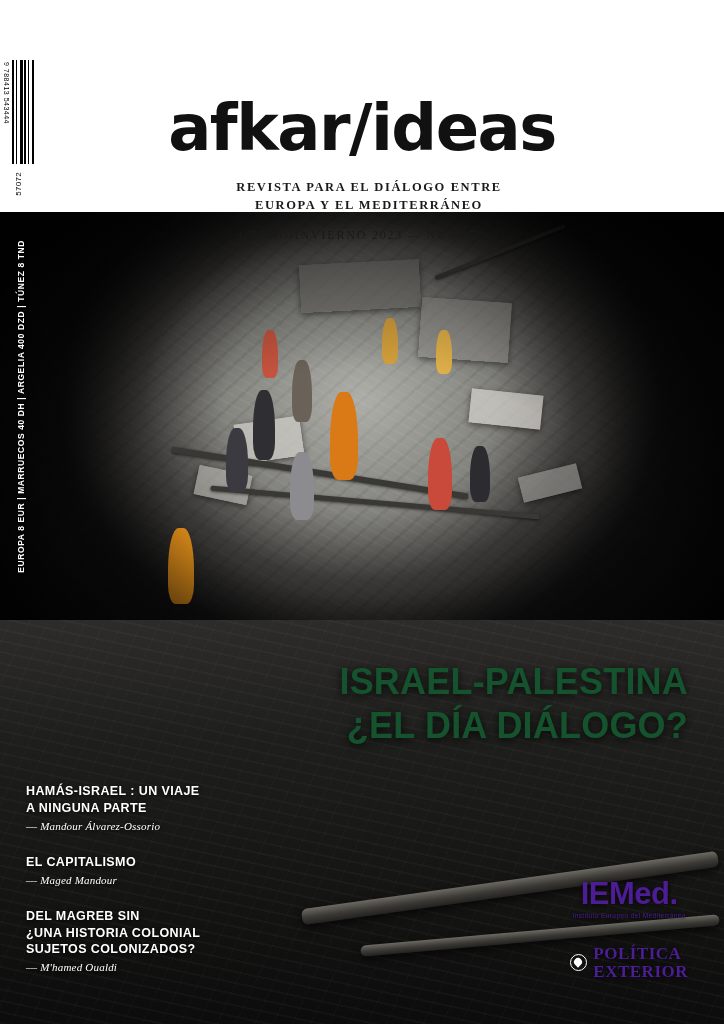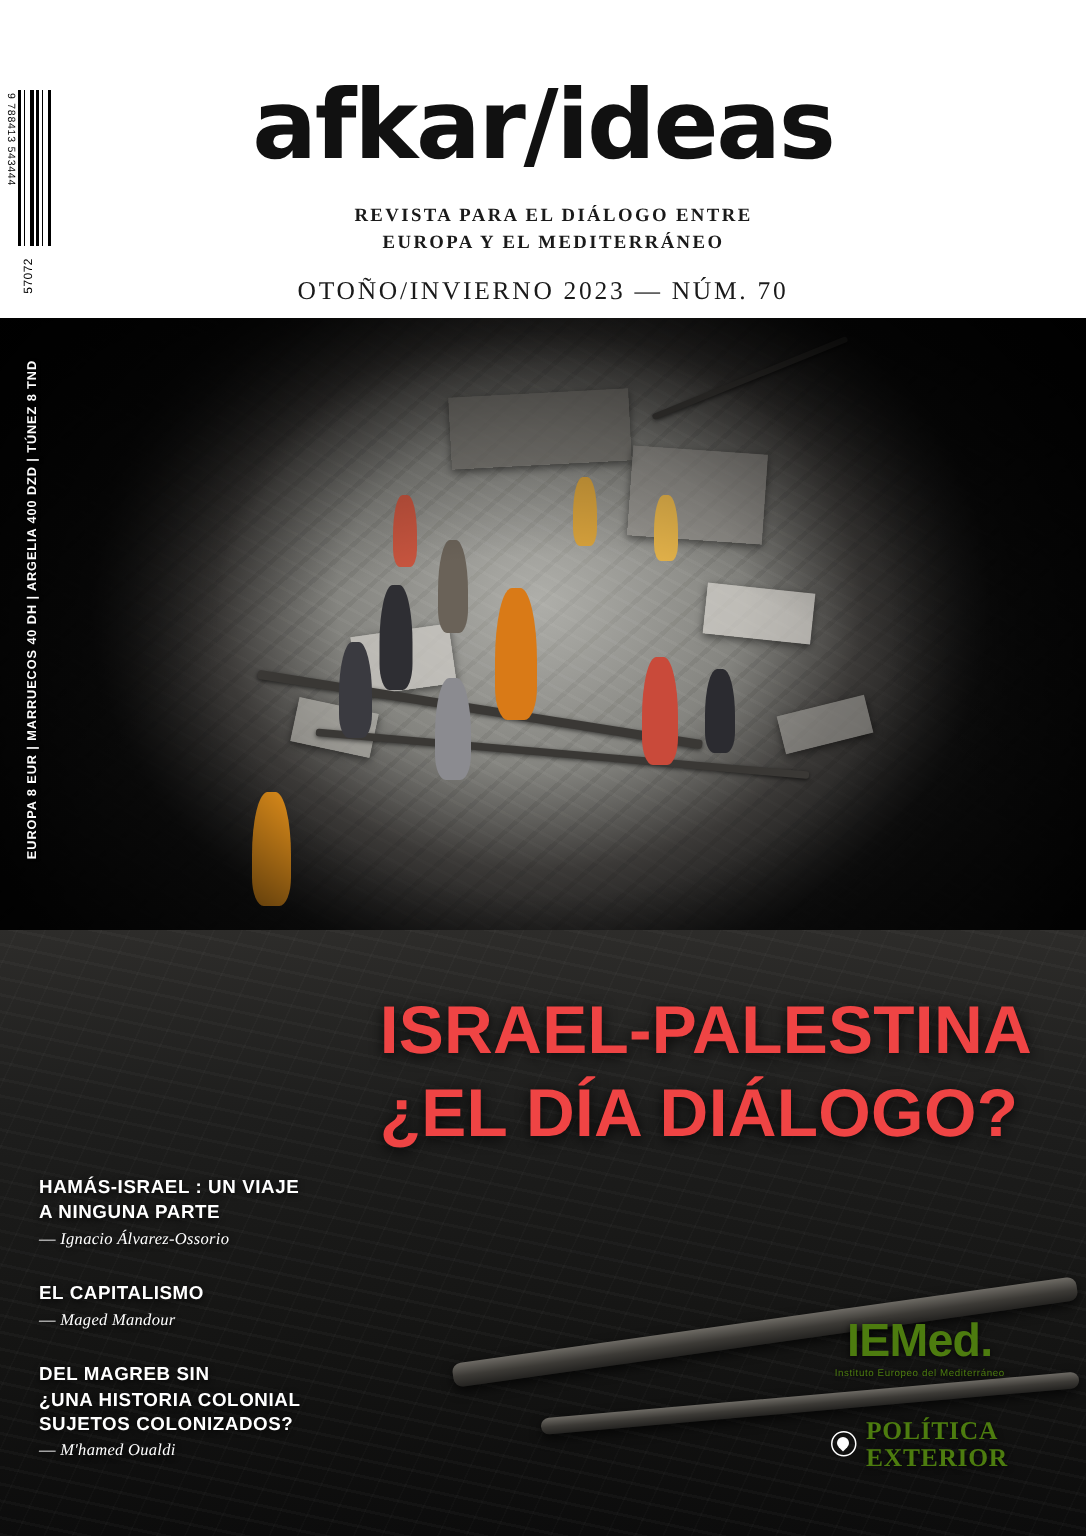--- a/index.html
+++ b/index.html
@@ -152,50 +152,51 @@
     width: 724px;
     text-align: center;
   }
   .logo {
     font-family: "DejaVu Sans", sans-serif;
     font-weight: bold;
     font-size: 64px;
     letter-spacing: -1.5px;
     color: #111111;
     line-height: 1;
+    margin-top: 44px;
   }
   .subtitle {
     margin-top: 18px;
     font-family: "Liberation Serif", serif;
     font-weight: bold;
     font-size: 12.5px;
     letter-spacing: 1.6px;
     color: #1a1a1a;
     line-height: 1.45;
     margin-left: 14px;
   }
   .issue-line {
     margin-top: 14px;
     font-family: Liberation Serif, serif;
-    font-size: 17px;
+    font-size: 12px;
     letter-spacing: 1.8px;
     color: #1a1a1a;
   }
 
   
   .headline {
     position: absolute;
     right: 36px; top: 660px;
-    text-align: left;
-    font-family: "Liberation Sans", sans-serif;
-    font-weight: bold;
-    font-size: 45px;
+    text-align: right;
+    font-family: "Liberation Sans", sans-serif;
+    font-weight: bold;
+    font-size: 36px;
     letter-spacing: 0.2px;
     line-height: 1.22;
-    color: #ef4444;
+    color: #14532d;
     text-shadow: 0 2px 9px rgba(0,0,0,0.85);
   }
 
   
   .teasers {
     position: absolute;
     left: 26px; top: 783px;
     width: 250px;
     color: #ffffff;
   }
@@ -215,23 +216,23 @@
     font-style: italic;
     font-size: 11px;
     letter-spacing: 0.2px;
     text-shadow: 0 1px 4px rgba(0,0,0,0.9);
   }
   .teaser-author .dash { font-style: normal; }
 
   
   .logos {
     position: absolute;
-    right: 52px; bottom: 44px;
+    right: 36px; bottom: 44px;
     text-align: center;
-    color: #4d7c0f;
+    color: #4c1d95;
   }
   .iemed {
     font-family: "Liberation Sans", sans-serif;
     font-weight: bold;
     font-size: 31px;
     letter-spacing: -0.5px;
     line-height: 1;
     text-shadow: 0 1px 5px rgba(0,0,0,0.8);
   }
   .iemed-sub {
@@ -333,21 +334,21 @@
     <div>¿EL DÍA DIÁLOGO?</div>
   </div>
 
   <div class="teasers">
 
     <div class="teaser">
       <div class="teaser-title">
         <div>HAMÁS-ISRAEL : UN VIAJE</div>
         <div>A NINGUNA PARTE</div>
       </div>
-      <div class="teaser-author"><span class="dash">— </span><span>Ignacio Álvarez-Ossorio</span></div>
+      <div class="teaser-author"><span class="dash">— </span><span>Mandour Álvarez-Ossorio</span></div>
     </div>
 
     <div class="teaser">
       <div class="teaser-title">
         <div>EL CAPITALISMO</div>
       </div>
       <div class="teaser-author"><span class="dash">— </span><span>Maged Mandour</span></div>
     </div>
 
     <div class="teaser">

